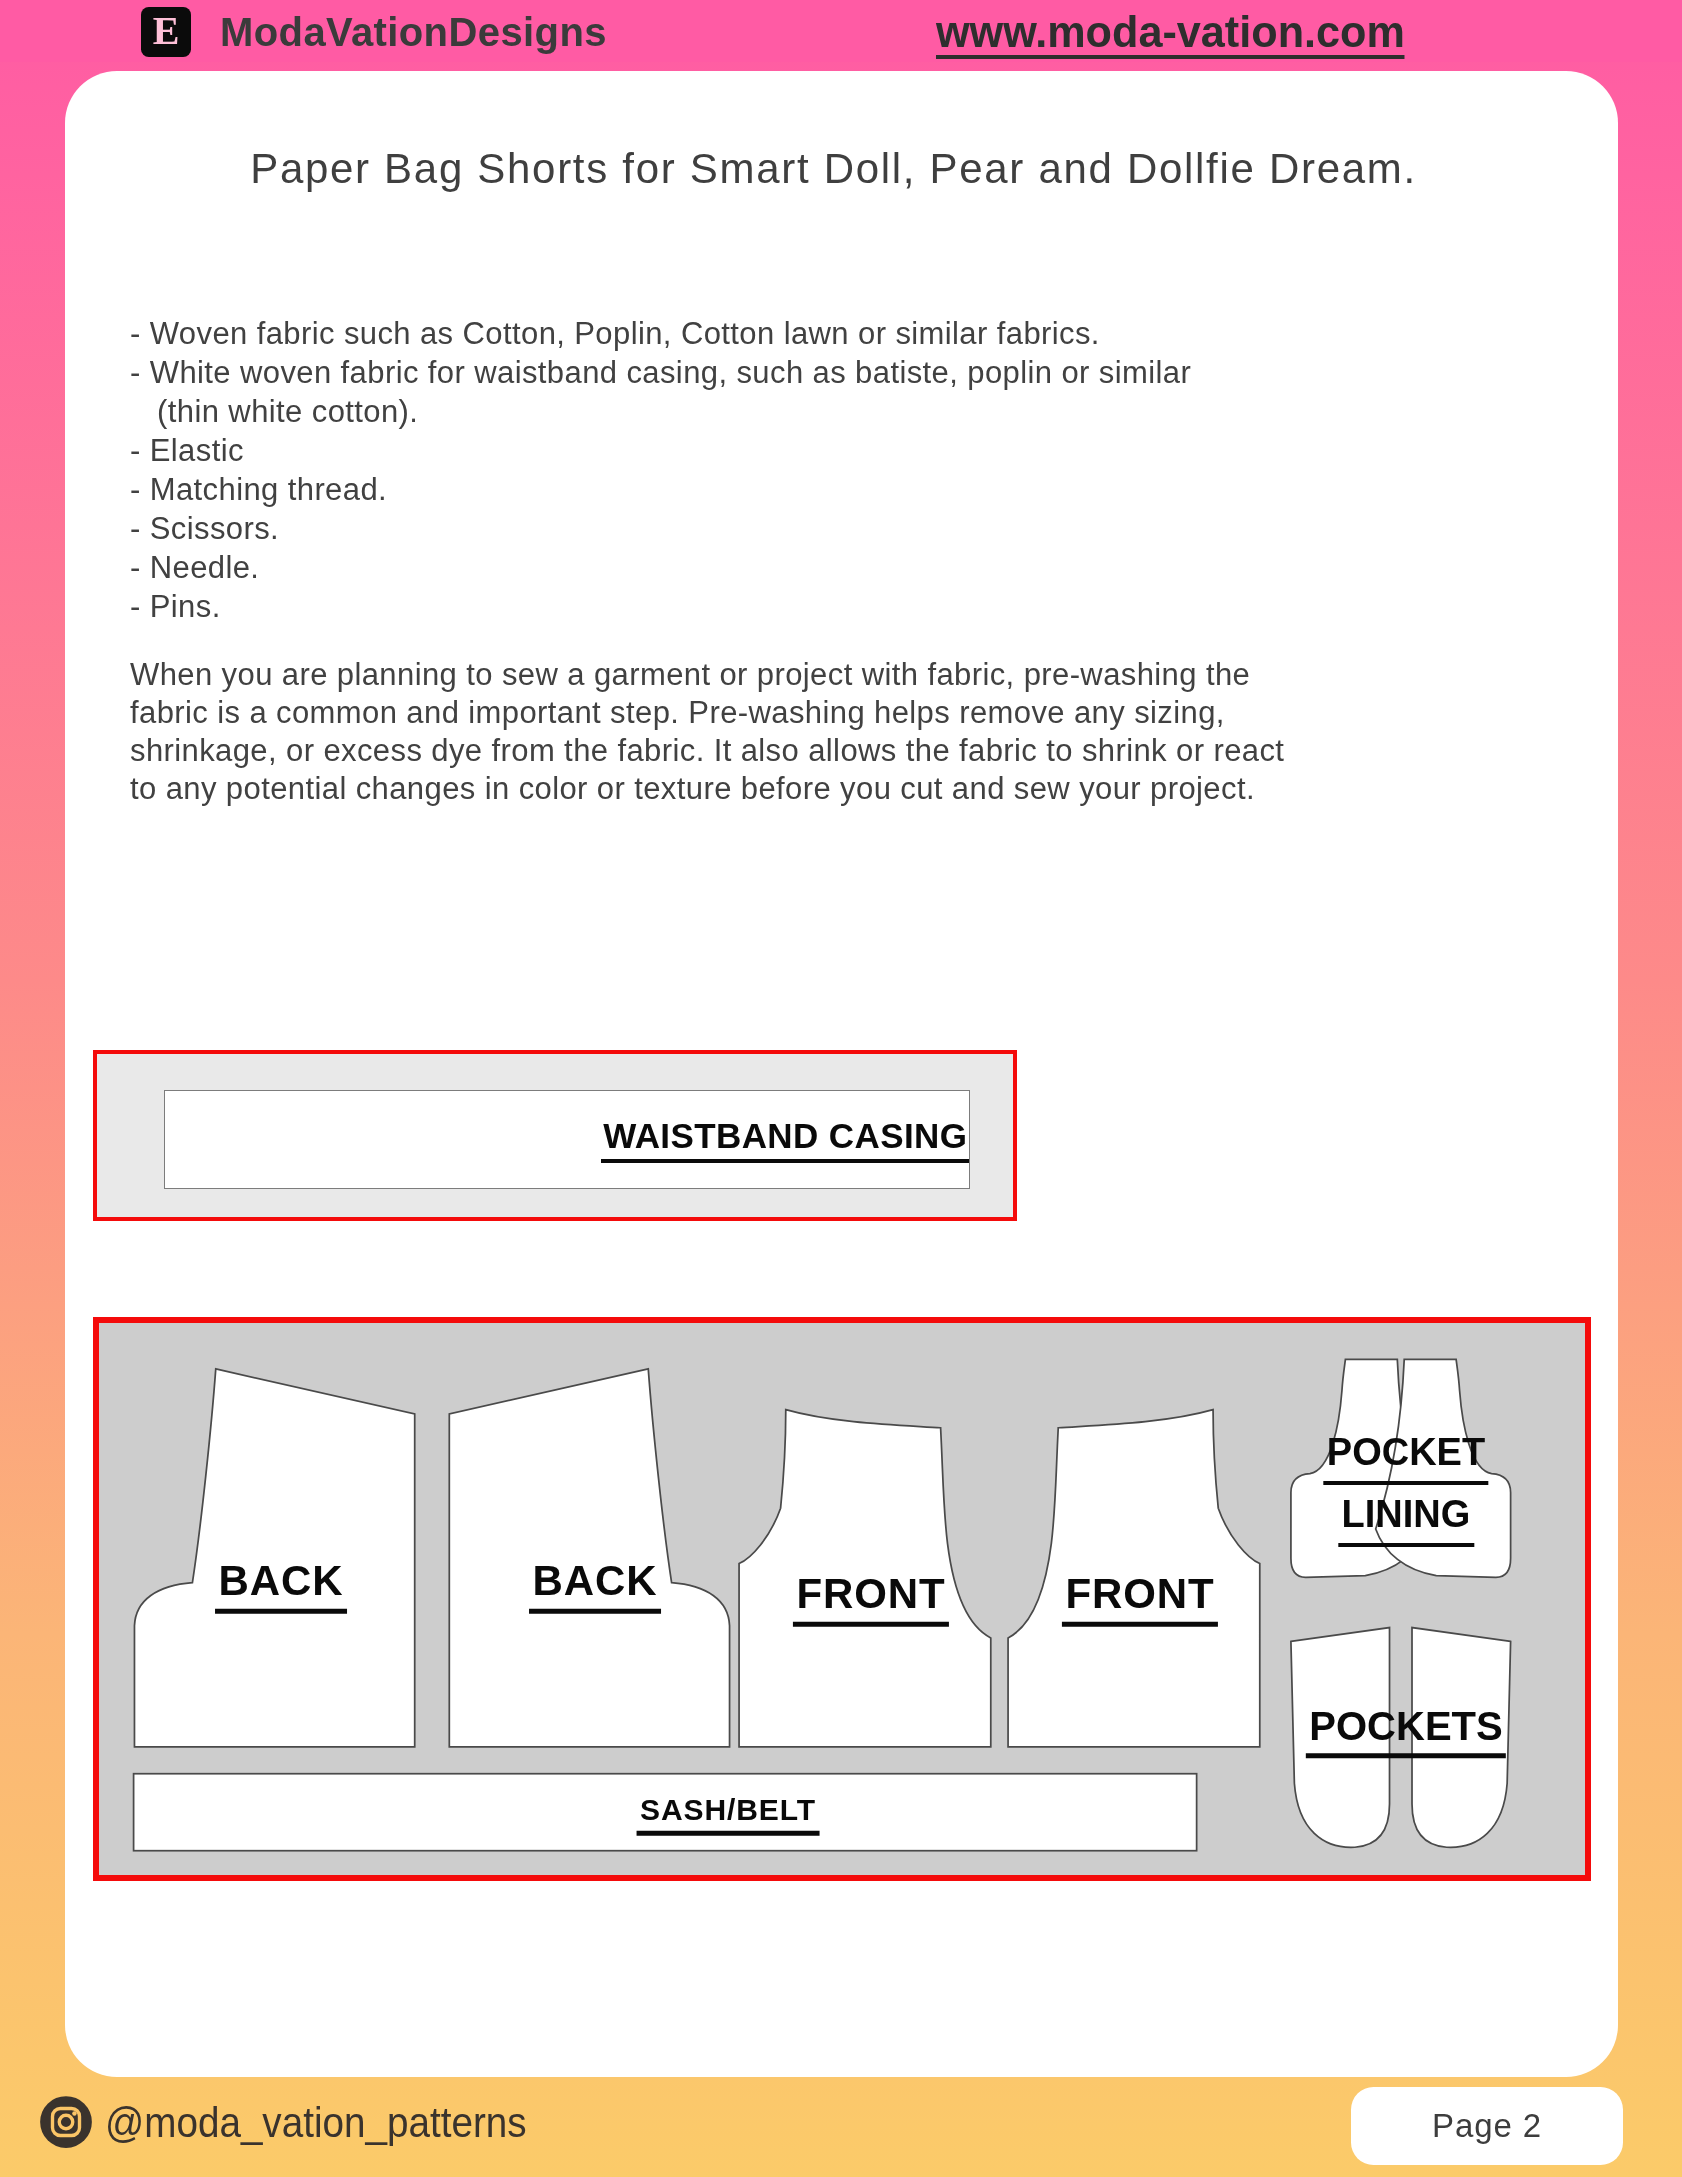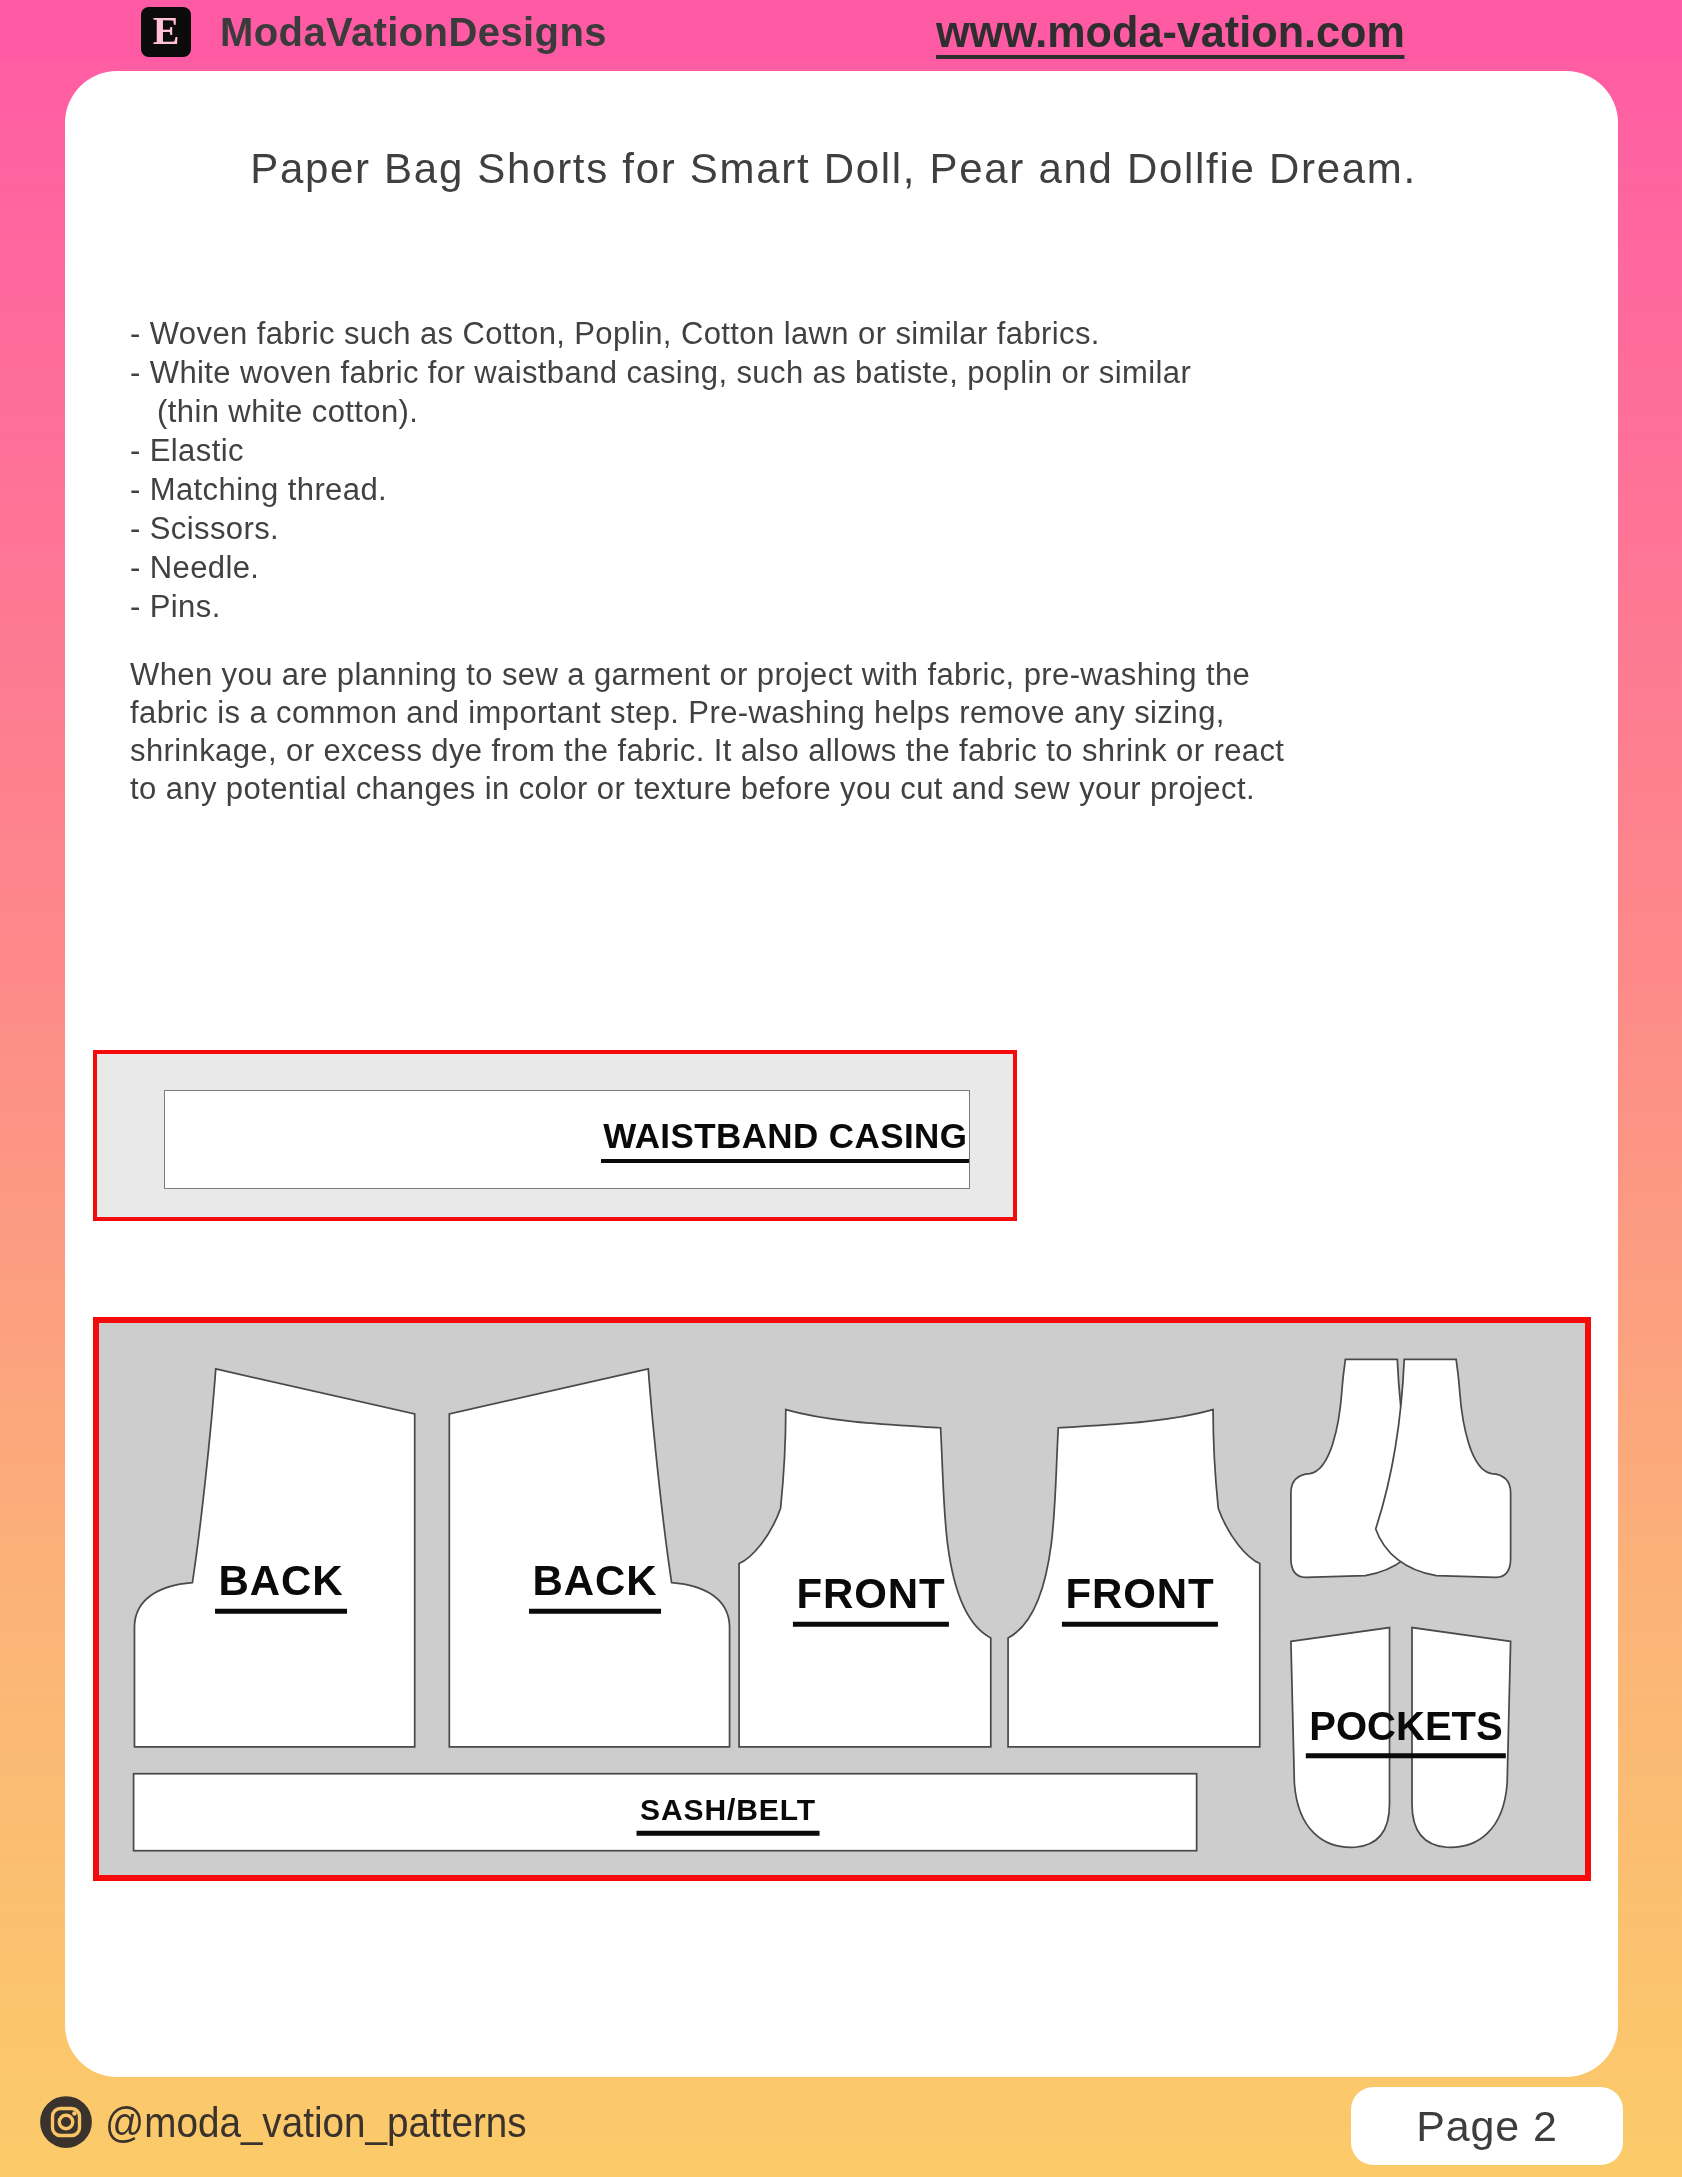--- a/index.html
+++ b/index.html
@@ -82,21 +82,21 @@
     position:absolute;left:105px;top:2096px;height:52px;line-height:54px;
     font-size:42px;color:#3a332d;letter-spacing:0px;
     transform:scaleX(0.92);transform-origin:left center;
   }
   .ig-icon{position:absolute;left:39px;top:2095px;width:54px;height:54px;}
   .page-badge{
     position:absolute;left:1351px;top:2087px;width:272px;height:78px;
     background:#ffffff;border-radius:22.5px;
     display:flex;align-items:center;justify-content:center;
   }
-  .page-badge div{font-size:43px;font-weight:300;color:#3d3d3d;letter-spacing:0.9px;}
+  .page-badge div{font-size:33px;font-weight:300;color:#3d3d3d;letter-spacing:0.9px;}
 </style>
 </head>
 <body>
 
 <div class="page">
 
   <div class="header">
     <div class="logo">
       <span>E</span>
     </div>
@@ -142,20 +142,21 @@
           <path d="M 1378,368 L 1492,352 L 1492,556 C 1492,588 1478,604 1452,606 C 1416,608 1386,586 1382,532 Z"></path>
           <path d="M 1632,368 L 1518,352 L 1518,556 C 1518,588 1532,604 1558,606 C 1594,608 1624,586 1628,532 Z"></path>
           <rect x="40" y="521" width="1229" height="89"></rect>
         </g>
       </svg>
 
       <div class="plabel lbl-big" style="left:182px;top:262px;"><span>BACK</span></div>
       <div class="plabel lbl-big" style="left:496px;top:262px;"><span>BACK</span></div>
       <div class="plabel lbl-big" style="left:772px;top:275px;"><span>FRONT</span></div>
       <div class="plabel lbl-big" style="left:1041px;top:275px;"><span>FRONT</span></div>
+      <div class="plabel lbl-lining" style="left:1307px;top:164px;"><span>POCKET</span><br><span>LINING</span></div>
       <div class="plabel lbl-pockets" style="left:1307px;top:408px;"><span>POCKETS</span></div>
       <div class="plabel lbl-sash" style="left:629px;top:491px;"><span>SASH/BELT</span></div>
     </div>
 
   </div>
 
   <svg class="ig-icon" viewBox="0 0 48 48">
     <circle cx="24" cy="24" r="23" fill="#3a332d"></circle>
     <rect x="12" y="12" width="24" height="24" rx="7" fill="none" stroke="#fbc566" stroke-width="3"></rect>
     <circle cx="24" cy="24" r="6" fill="none" stroke="#fbc566" stroke-width="3"></circle>

